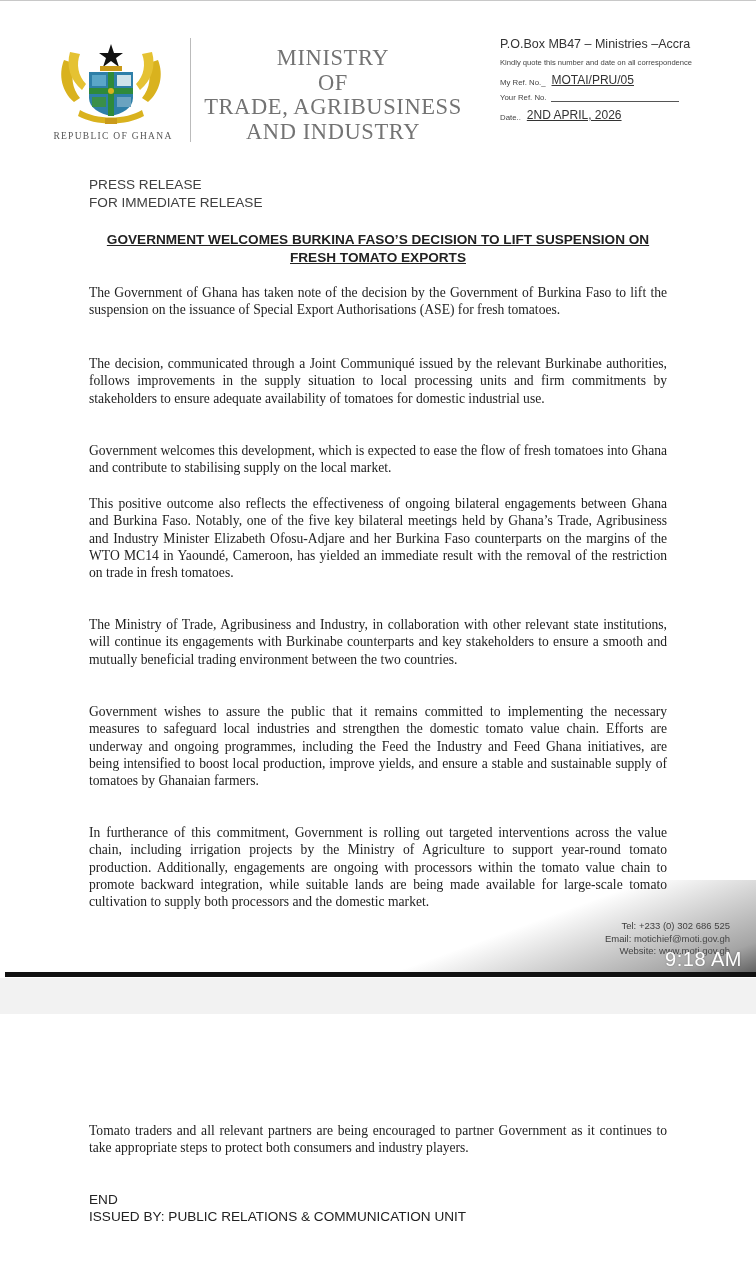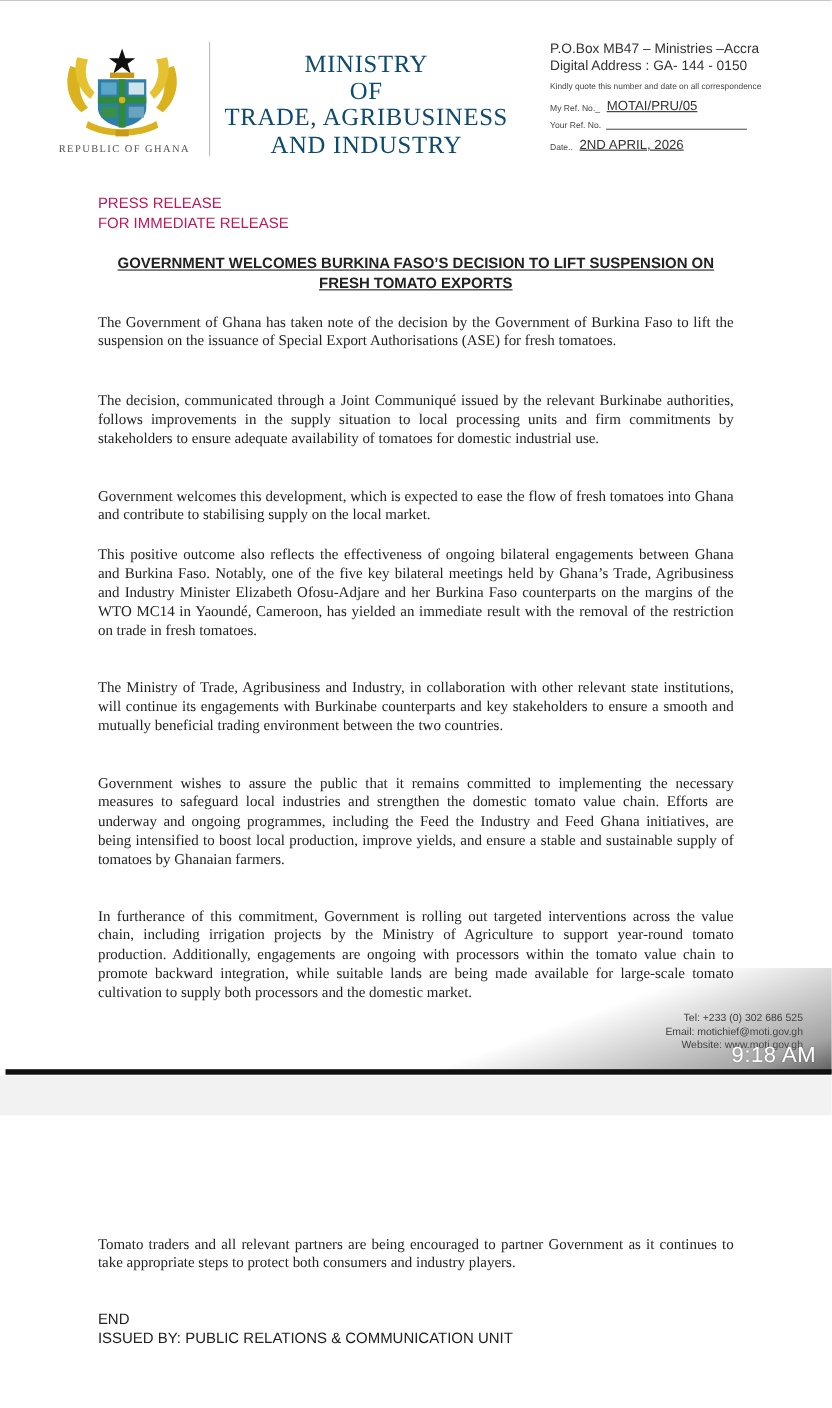--- a/index.html
+++ b/index.html
@@ -3,32 +3,32 @@
 <meta charset="utf-8">
 <style>
   html, body { margin:0; padding:0; background:#ffffff; }
   body { width:756px; height:1280px; position:relative; overflow:hidden; font-family:"Liberation Sans", sans-serif; color:#222; }
   .top-rule { position:absolute; left:0; top:0; width:756px; height:1px; background:#c8c8c8; }
 
   .letterhead { position:absolute; left:0; top:0; width:756px; height:170px; }
   .crest { position:absolute; left:56px; top:40px; width:110px; height:90px; }
   .republic { position:absolute; left:42px; top:131px; width:142px; text-align:center; font-family:"Liberation Serif", serif; font-size:9.5px; letter-spacing:1.3px; color:#555; }
   .vrule { position:absolute; left:190px; top:38px; width:1px; height:104px; background:#bbb; }
-  .ministry { position:absolute; left:196px; top:46px; width:274px; text-align:center; font-family:"Liberation Serif", serif; font-size:22.5px; line-height:24.5px; color:#0c4a6e; letter-spacing:0.6px; }
+  .ministry { position:absolute; left:196px; top:46px; width:274px; text-align:center; font-family:"Liberation Serif", serif; font-size:22.5px; line-height:24.5px; color:#737373; letter-spacing:0.6px; }
 
   .contact { position:absolute; left:500px; top:36px; width:250px; }
   .contact .bold { font-weight:normal; font-size:12.5px; line-height:16px; color:#333; white-space:nowrap; }
   .contact .note { font-size:7.6px; color:#444; margin-top:6px; white-space:nowrap; }
   .contact .refrow { font-size:7.8px; color:#444; margin-top:6px; white-space:nowrap; display:flex; align-items:flex-end; }
   .contact .refval { font-size:12px; color:#333; text-decoration:underline; margin-left:6px; }
   .contact .blank { display:inline-block; width:128px; border-bottom:1px solid #555; margin-left:4px; height:8px; }
 
   .doc { position:absolute; left:89px; width:578px; font-size:13.6px; line-height:17.3px; color:#222; }
   .doc p { margin:0; text-align:justify; text-align-last:left;font-family:Liberation Serif, serif; }
-  .label-lines { position:absolute; left:89px; top:176px; font-size:13.6px; line-height:17.5px; color:#be185d; }
+  .label-lines { position:absolute; left:89px; top:176px; font-size:13.6px; line-height:17.5px; color:#404040; }
   .headline { position:absolute; left:89px; top:231px; width:578px; text-align:center; font-weight:bold; font-size:13.6px; line-height:17.5px; text-decoration:underline; color:#222; }
 
   .footer-contact { position:absolute; right:26px; top:920px; text-align:right; font-size:9.5px; line-height:12.5px; color:#333; }
   .shade { position:absolute; left:400px; top:880px; width:356px; height:96px; background:linear-gradient(160deg, rgba(255,255,255,0) 40%, rgba(90,90,90,0.55) 85%, rgba(60,60,60,0.85) 100%); pointer-events:none; }
   .time { position:absolute; right:14px; top:948px; font-size:20px; color:#ffffff; letter-spacing:0.5px; text-shadow:0 0 2px rgba(0,0,0,0.3);text-align:center; }
   .black-bar { position:absolute; left:5px; top:972px; width:751px; height:5px; background:#111; }
   .gray-band { position:absolute; left:0; top:978px; width:756px; height:36px; background:#f2f2f2; }
 </style>
 </head>
 <body>
@@ -64,21 +64,20 @@
 
   <div class="ministry">
     <div>MINISTRY</div>
     <div>OF</div>
     <div>TRADE, AGRIBUSINESS</div>
     <div>AND INDUSTRY</div>
   </div>
 
   <div class="contact">
     <div class="bold">P.O.Box MB47 – Ministries –Accra</div>
-    <div class="bold">Digital Address : GA- 144 - 0150</div>
     <div class="note">Kindly quote this number and date on all correspondence</div>
     <div class="refrow">
       <span>My Ref. No._</span>
       <span class="refval">MOTAI/PRU/05</span>
     </div>
     <div class="refrow">
       <span>Your Ref. No.</span>
       <span class="blank"></span>
     </div>
     <div class="refrow">

